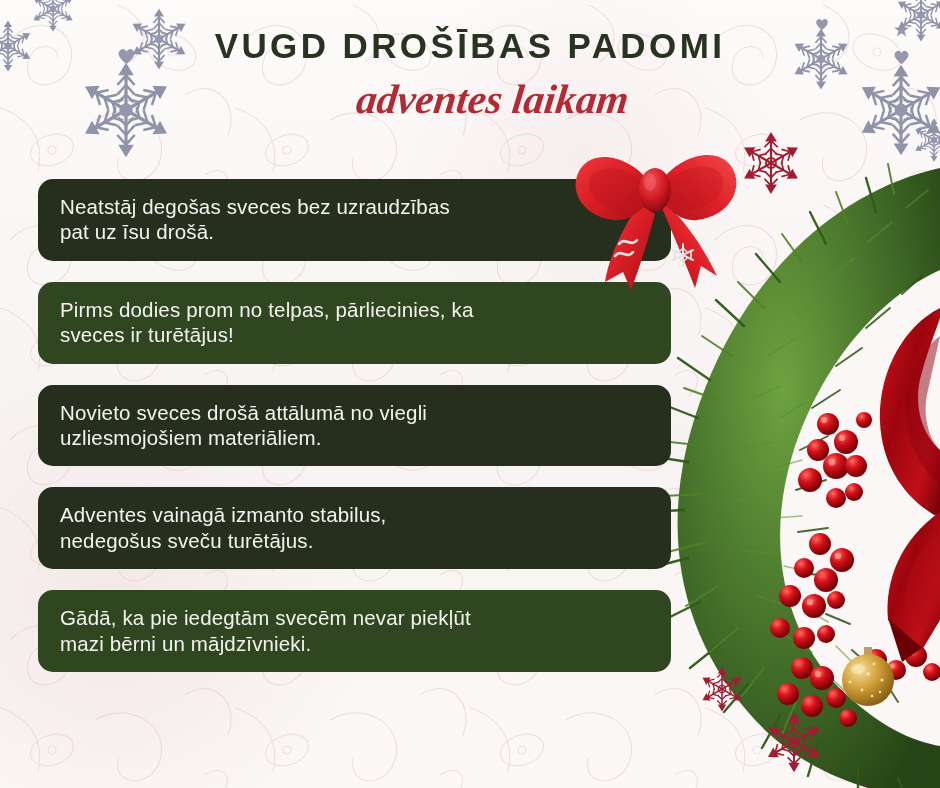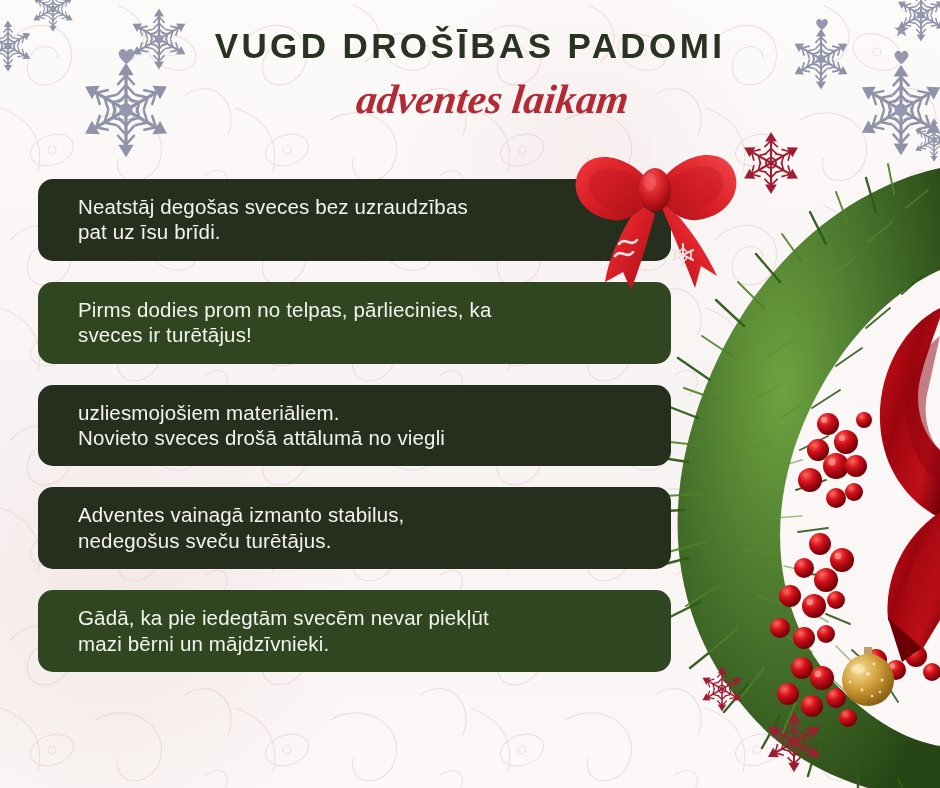--- a/index.html
+++ b/index.html
@@ -32,21 +32,21 @@
   .subtitle-svg { display:block; margin:6px auto 0; }
   
   .tips { position:absolute; left:38px; top:179px; z-index:4; }
   .tip {
     width:633px; border-radius:15px; color:#f4f3ef;
     padding:15px 20px 16px 22px; margin-bottom:21px;
     font-size:20.5px; line-height:1.24; letter-spacing:.15px;
   }
   .tip.dark  { background:#262e1d; }
   .tip.green { background:#2f4621; }
-  .tip span { display:block;margin-left:18px; }
+  .tip span { display:block; }
   
   .wreath { position:absolute; right:0; top:150px; width:300px; height:638px; z-index:3; }
   
   .bow { position:absolute; left:565px; top:132px; z-index:7; }
   .red-flake { position:absolute; z-index:5; }
 </style>
 </head>
 <body>
 
 <div id="poster">
@@ -298,29 +298,29 @@
   <svg class="red-flake" style="left:698px;top:665px;" width="48" height="48" viewBox="0 0 100 100">
       <use href="#rflake"></use>
     </svg>
   <svg class="red-flake" style="left:762px;top:710px;" width="64" height="64" viewBox="0 0 100 100">
       <use href="#rflake"></use>
     </svg>
 
   <div class="tips">
     <div class="tip dark">
       <span>Neatstāj degošas sveces bez uzraudzības</span>
-      <span>pat uz īsu brīdi.</span>
+      <span>pat uz īsu drošā.</span>
     </div>
     <div class="tip green">
       <span>Pirms dodies prom no telpas, pārliecinies, ka</span>
       <span>sveces ir turētājus!</span>
     </div>
     <div class="tip dark">
+      <span>Novieto sveces drošā attālumā no viegli</span>
       <span>uzliesmojošiem materiāliem.</span>
-      <span>Novieto sveces drošā attālumā no viegli</span>
     </div>
     <div class="tip dark">
       <span>Adventes vainagā izmanto stabilus,</span>
       <span>nedegošus sveču turētājus.</span>
     </div>
     <div class="tip green">
       <span>Gādā, ka pie iedegtām svecēm nevar piekļūt</span>
       <span>mazi bērni un mājdzīvnieki.</span>
     </div>
   </div>

